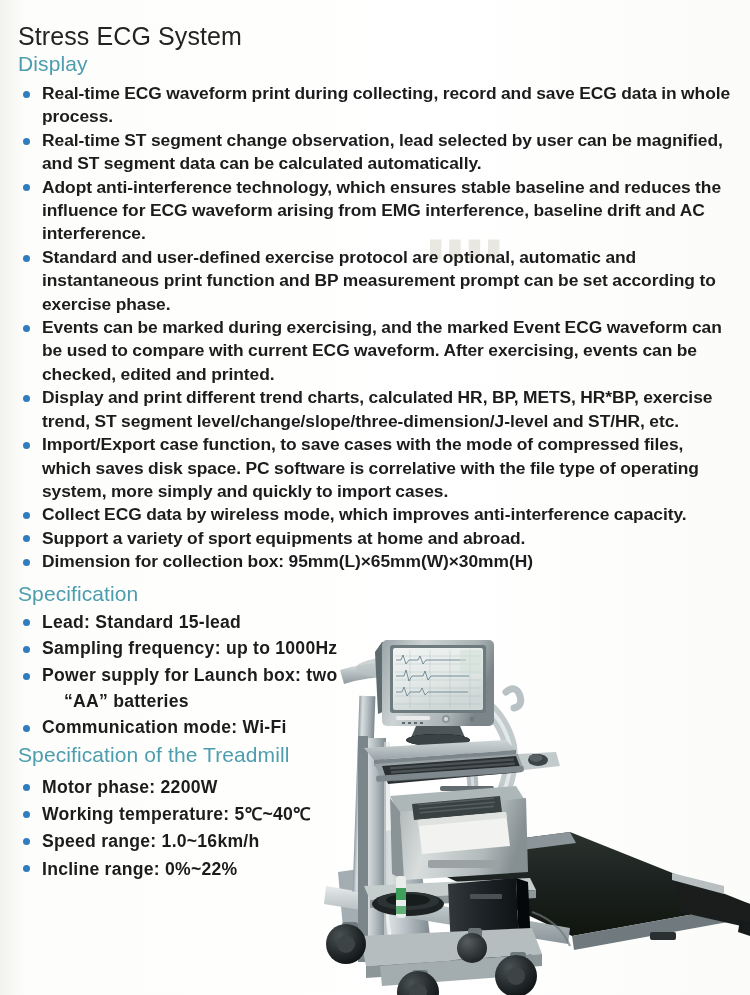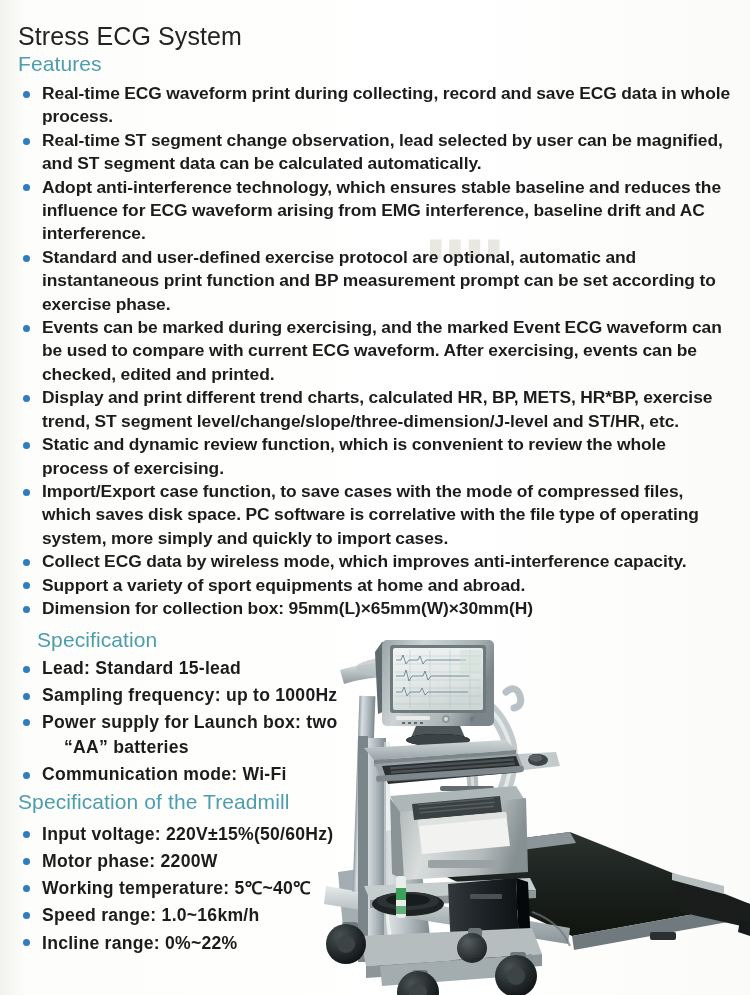--- a/index.html
+++ b/index.html
@@ -50,21 +50,21 @@
     margin: 0 0 1px 0;
     font-weight: 400;
   }
   .section-heading {
     font-size: 21px;
     color: #4c9dae;
     font-weight: 400;
     margin: 0;
     letter-spacing: 0.1px;
   }
-  #heading-specification { margin-top: 8px; margin-left: 19px; }
+  #heading-specification { margin-top: 8px; }
   #heading-treadmill { margin-top: 2px; }
 
   ul.bullets {
     list-style: none;
     margin: 6px 0 0 0;
     padding: 0;
   }
   ul.bullets li {
     position: relative;
     padding-left: 24px;
@@ -352,30 +352,29 @@
       </g>
 
       <path d="M212 276 q28 10 38 34" fill="none" stroke="#6d7679" stroke-width="2" opacity="0.7"></path>
     </g>
   </svg>
 
   <div id="content">
 
     <h1 class="page-title">Stress ECG System</h1>
 
-    <h2 class="section-heading">Features</h2>
+    <h2 class="section-heading">Display</h2>
 
     <ul class="bullets" id="features-list">
       <li>Real-time ECG waveform print during collecting, record and save ECG data in whole process.</li>
       <li>Real-time ST segment change observation, lead selected by user can be magnified, and ST segment data can be calculated automatically.</li>
       <li>Adopt anti-interference technology, which ensures stable baseline and reduces the influence for ECG waveform arising from EMG interference, baseline drift and AC interference.</li>
       <li>Standard and user-defined exercise protocol are optional, automatic and instantaneous print function and BP measurement prompt can be set according to exercise phase.</li>
       <li>Events can be marked during exercising, and the marked Event ECG waveform can be used to compare with current ECG waveform. After exercising, events can be checked, edited and printed.</li>
       <li>Display and print different trend charts, calculated HR, BP, METS, HR*BP, exercise trend, ST segment level/change/slope/three-dimension/J-level and ST/HR, etc.</li>
-      <li>Static and dynamic review function, which is convenient to review the whole process of exercising.</li>
       <li>Import/Export case function, to save cases with the mode of compressed files, which saves disk space. PC software is correlative with the file type of operating system, more simply and quickly to import cases.</li>
       <li>Collect ECG data by wireless mode, which improves anti-interference capacity.</li>
       <li>Support a variety of sport equipments at home and abroad.</li>
       <li class="wide">Dimension for collection box: 95mm(L)×65mm(W)×30mm(H)</li>
     </ul>
 
     <h2 class="section-heading" id="heading-specification">Specification</h2>
 
     <ul class="bullets" id="spec-list">
       <li>Lead: Standard 15-lead</li>
@@ -383,21 +382,20 @@
       <li>
         <span>Power supply for Launch box: two</span>
         <span class="sub-line">“AA”  batteries</span>
       </li>
       <li>Communication mode: Wi-Fi</li>
     </ul>
 
     <h2 class="section-heading" id="heading-treadmill">Specification of the Treadmill</h2>
 
     <ul class="bullets" id="treadmill-list">
-      <li>Input voltage: 220V±15%(50/60Hz)</li>
       <li>Motor phase: 2200W</li>
       <li>Working temperature: 5℃~40℃</li>
       <li>Speed range: 1.0~16km/h</li>
       <li>Incline range: 0%~22%</li>
     </ul>
 
   </div>
 </div>
 
 </body></html>

